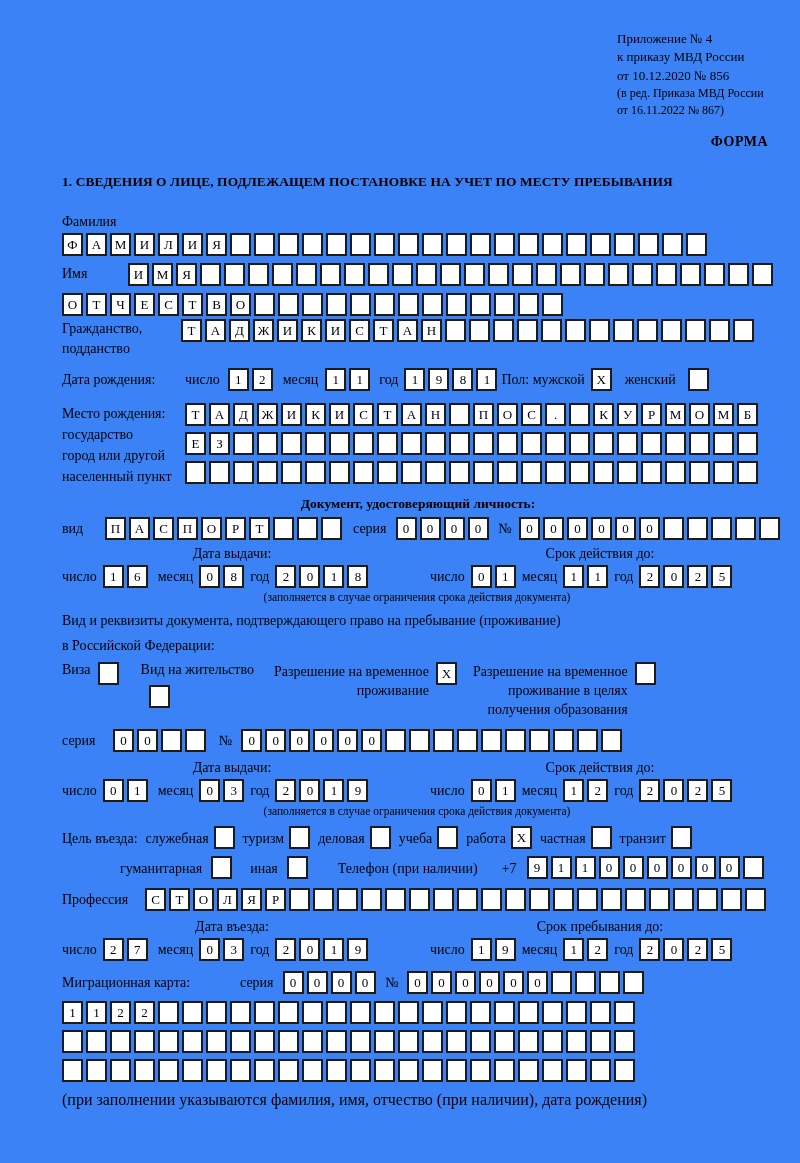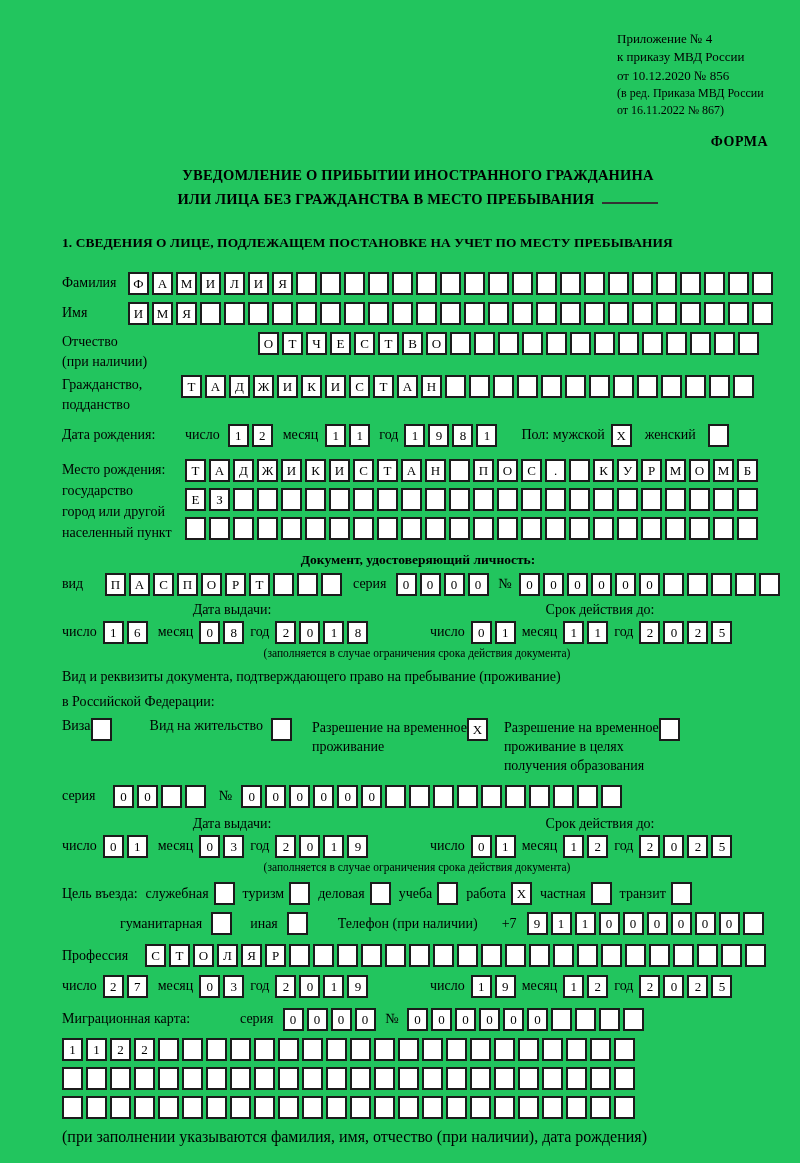--- a/index.html
+++ b/index.html
@@ -1,18 +1,18 @@
 <!DOCTYPE html>
 <html><head>
 <meta charset="utf-8">
 <style>
   html,body{margin:0;padding:0;background:#fff;}
   .page{
     position:relative;width:800px;height:1163px;box-sizing:border-box;
-    background:#22c55e;color:#000;overflow:hidden;
+    background:#3b82f6;color:#000;overflow:hidden;
     font-family:"Liberation Serif","DejaVu Serif",serif;
     padding:30px 26px 12px 62px;font-size:14px;
   }
   
   .hdr{margin-left:555px;font-size:13px;line-height:1.42;}
   .hdr .small{font-size:12px;}
   .forma{text-align:right;padding-right:6px;font-weight:bold;font-size:14px;margin-top:15px;letter-spacing:.5px;}
   .title{text-align:center;font-weight:bold;font-size:14.5px;line-height:1.6;margin-top:14px;letter-spacing:.2px;}
   .blank-line{display:inline-block;width:56px;border-bottom:2px solid #333;height:12px;margin-left:8px;}
   .sec{font-weight:bold;font-size:13.4px;margin-top:24px;letter-spacing:.1px;}
@@ -30,51 +30,45 @@
   .center-b{ text-align:center;font-weight:bold;font-size:13.5px;margin-top:9px;}
   
   .dates{margin-top:8px;}
   .dates-labels{display:flex;}
   .dl-left{width:340px;text-align:center;}
   .dl-right{width:340px;margin-left:28px;text-align:center;}
   .dates-cells{display:flex;align-items:center;margin-top:3px;}
   .dhalf{display:flex;align-items:center;gap:6px;width:348px;flex:0 0 auto;}
   .dhalf.right{width:auto;margin-left:20px;}
   .note{font-size:11.5px;text-align:center;margin-top:3px;padding-right:2px;}
-  .chk-item{display:flex;align-items:flex-start;}
-  .chk-label-multi{text-align:left;line-height:19px;}
+  .chk-item{display:flex;align-items:flex-start;gap:7px;}
+  .chk-label-multi{text-align:right;line-height:19px;}
   .purpose{display:flex;align-items:center;gap:8px;margin-top:11px;flex-wrap:nowrap;}
   .purpose .cells,.pair .cells{margin-top:-2px;}
   .pair{display:flex;align-items:center;gap:5px;}
   .rep-note{font-size:16px;text-align:center;margin-top:9px;}
 </style>
 </head>
 <body>
 
 <div class="page">
 
   <div class="hdr">
     <div>Приложение № 4</div>
     <div>к приказу МВД России</div>
     <div>от 10.12.2020 № 856</div>
     <div class="small">(в ред. Приказа МВД России</div>
     <div class="small">от 16.11.2022 № 867)</div>
   </div>
   <div class="forma">ФОРМА</div>
 
-  <div class="title">
-    <div>УВЕДОМЛЕНИЕ О ПРИБЫТИИ ИНОСТРАННОГО ГРАЖДАНИНА</div>
-    <div>
-      <span>ИЛИ ЛИЦА БЕЗ ГРАЖДАНСТВА В МЕСТО ПРЕБЫВАНИЯ</span><span class="blank-line"></span>
-    </div>
-  </div>
 
   <div class="sec">1. СВЕДЕНИЯ О ЛИЦЕ, ПОДЛЕЖАЩЕМ ПОСТАНОВКЕ НА УЧЕТ ПО МЕСТУ ПРЕБЫВАНИЯ</div>
 
-  <div class="frow" style="margin-top:21px;">
+  <div class="frow" style="margin-top:21px;flex-direction:column;">
     <span class="lbl" style="width:66px;">Фамилия</span>
     <span class="cells">
         <span class="cell">Ф</span>
         <span class="cell">А</span>
         <span class="cell">М</span>
         <span class="cell">И</span>
         <span class="cell">Л</span>
         <span class="cell">И</span>
         <span class="cell">Я</span>
         <span class="cell"></span>
@@ -127,24 +121,20 @@
         <span class="cell"></span>
         <span class="cell"></span>
         <span class="cell"></span>
         <span class="cell"></span>
         <span class="cell"></span>
         <span class="cell"></span>
       </span>
   </div>
 
   <div class="frow">
-    <span class="lblcol" style="width:196px;">
-      <span>Отчество</span><br>
-      <span>(при наличии)</span>
-    </span>
     <span class="cells">
         <span class="cell">О</span>
         <span class="cell">Т</span>
         <span class="cell">Ч</span>
         <span class="cell">Е</span>
         <span class="cell">С</span>
         <span class="cell">Т</span>
         <span class="cell">В</span>
         <span class="cell">О</span>
         <span class="cell"></span>
@@ -208,21 +198,21 @@
         <span class="cell">1</span>
         <span class="cell">1</span>
       </span>
     <span class="lbl" style="margin-left:9px;">год</span>
     <span class="cells" style="margin-left:6px;">
         <span class="cell">1</span>
         <span class="cell">9</span>
         <span class="cell">8</span>
         <span class="cell">1</span>
       </span>
-    <span class="lbl" style="margin-left:24px;">Пол: мужской</span>
+    <span class="lbl" style="margin-left:4px;">Пол: мужской</span>
     <span class="cells" style="margin-left:6px;">
         <span class="cell">X</span>
       </span>
     <span class="lbl" style="margin-left:13px;">женский</span>
     <span class="cells" style="margin-left:12px;">
         <span class="cell"></span>
       </span>
   </div>
 
   <div class="frow" style="margin-top:12px;">
@@ -404,21 +394,21 @@
   <div style="margin-top:10px;">Вид и реквизиты документа, подтверждающего право на пребывание (проживание)</div>
   <div style="margin-top:9px;">в Российской Федерации:</div>
 
   <div class="frow" style="margin-top:8px;">
     <span class="chk-item">
       <span>Виза</span>
       <span class="cells">
           <span class="cell"></span>
         </span>
     </span>
-    <span class="chk-item" style="margin-left:38px;">
+    <span class="chk-item" style="margin-left:22px;flex-direction:column;">
       <span>Вид на жительство</span>
       <span class="cells" style="margin-left:8px;">
           <span class="cell"></span>
         </span>
     </span>
     <span class="chk-item" style="margin-left:20px;">
       <span class="chk-label-multi">
         <span>Разрешение на временное</span><br>
         <span>проживание</span>
       </span>
@@ -616,20 +606,24 @@
         <span class="cell"></span>
         <span class="cell"></span>
         <span class="cell"></span>
         <span class="cell"></span>
         <span class="cell"></span>
         <span class="cell"></span>
       </span>
   </div>
 
   <div class="dates">
+    <div class="dates-labels">
+      <span class="dl-left">Дата въезда:</span>
+      <span class="dl-right">Срок пребывания до:</span>
+    </div>
     <div class="dates-cells">
       <span class="dhalf">
         <span>число</span>
         <span class="cells">
             <span class="cell">2</span>
             <span class="cell">7</span>
           </span>
         <span style="margin-left:4px;">месяц</span>
         <span class="cells">
             <span class="cell">0</span>

